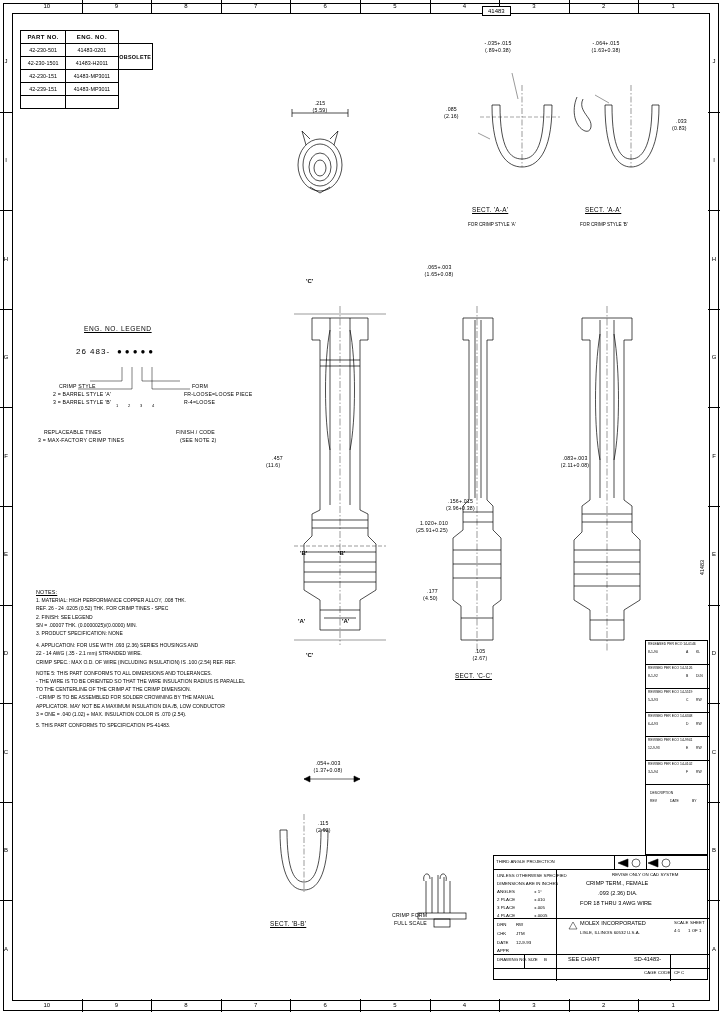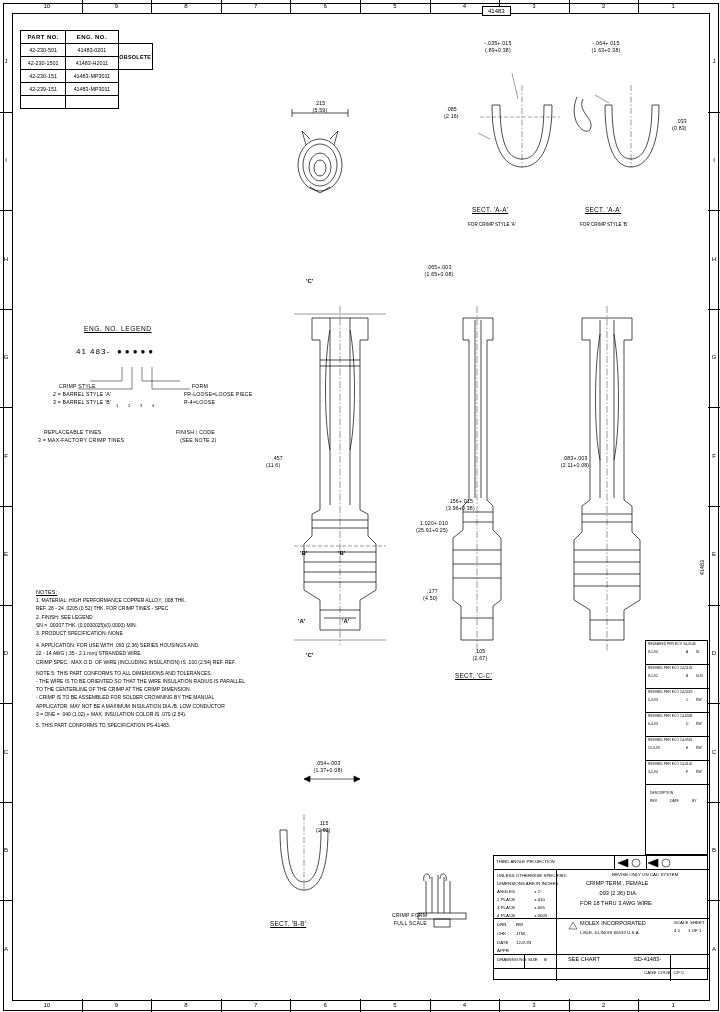--- a/index.html
+++ b/index.html
@@ -180,21 +180,21 @@
         <td style="height:11px;"></td>
             <td></td>
             <td style="border:none;"></td>
       </tr>
     </tbody>
       </table>
   </div>
 
   <div class="legend">
     <div class="lbl u" style="left:24px;top:0px;font-size:6.6px;letter-spacing:.6px;">ENG. NO. LEGEND</div>
-    <div class="lbl" style="left:16px;top:22px;font-size:8px;letter-spacing:1px;">41 483-</div>
+    <div class="lbl" style="left:16px;top:22px;font-size:8px;letter-spacing:1px;">26 483-</div>
     <div class="lbl" style="left:57px;top:22px;font-size:8px;letter-spacing:3px;">●●●●●</div>
     <svg width="220" height="70" style="top:30px;left:0;">
       <line x1="62" y1="12" x2="62" y2="26" stroke="#000" stroke-width="0.5"></line>
       <line x1="62" y1="26" x2="30" y2="26" stroke="#000" stroke-width="0.5"></line>
       <line x1="72" y1="12" x2="72" y2="34" stroke="#000" stroke-width="0.5"></line>
       <line x1="72" y1="34" x2="18" y2="34" stroke="#000" stroke-width="0.5"></line>
       <line x1="82" y1="12" x2="82" y2="26" stroke="#000" stroke-width="0.5"></line>
       <line x1="82" y1="26" x2="120" y2="26" stroke="#000" stroke-width="0.5"></line>
       <line x1="92" y1="12" x2="92" y2="34" stroke="#000" stroke-width="0.5"></line>
       <line x1="92" y1="34" x2="130" y2="34" stroke="#000" stroke-width="0.5"></line>

